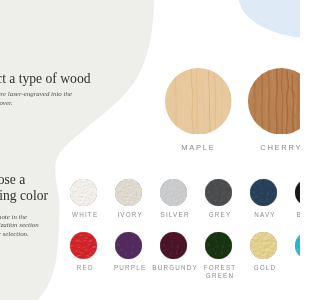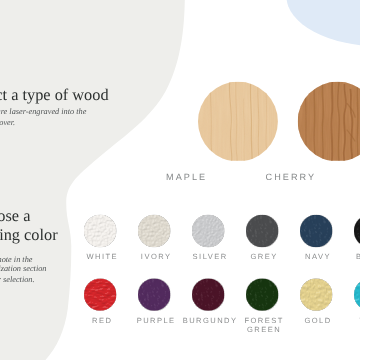--- a/index.html
+++ b/index.html
@@ -15,21 +15,21 @@
              line-height:16px;}
   .sec-sub{position:absolute;font-family:"Liberation Serif",serif;font-style:italic;
            font-size:6.9px;line-height:8.8px;color:#4f5354;white-space:nowrap;}
 
   .sw{position:absolute;}
   .sw-label{position:absolute;font-family:"Liberation Sans",sans-serif;
             font-size:6.3px;letter-spacing:1.2px;color:#8b8d8e;text-align:center;
             line-height:8.5px;white-space:pre-line;
             -webkit-font-smoothing:antialiased;}
   .wd-label{position:absolute;font-family:"Liberation Sans",sans-serif;
-            font-size:7.6px;letter-spacing:1.7px;color:#86898a;text-align:left;
+            font-size:7.6px;letter-spacing:1.7px;color:#86898a;text-align:center;
             white-space:nowrap;}
 </style>
 </head>
 <body>
 
 <div id="stage">
 
   <svg id="bgsvg" viewBox="0 0 300 300">
     <defs>
       <clipPath id="clipAll">

